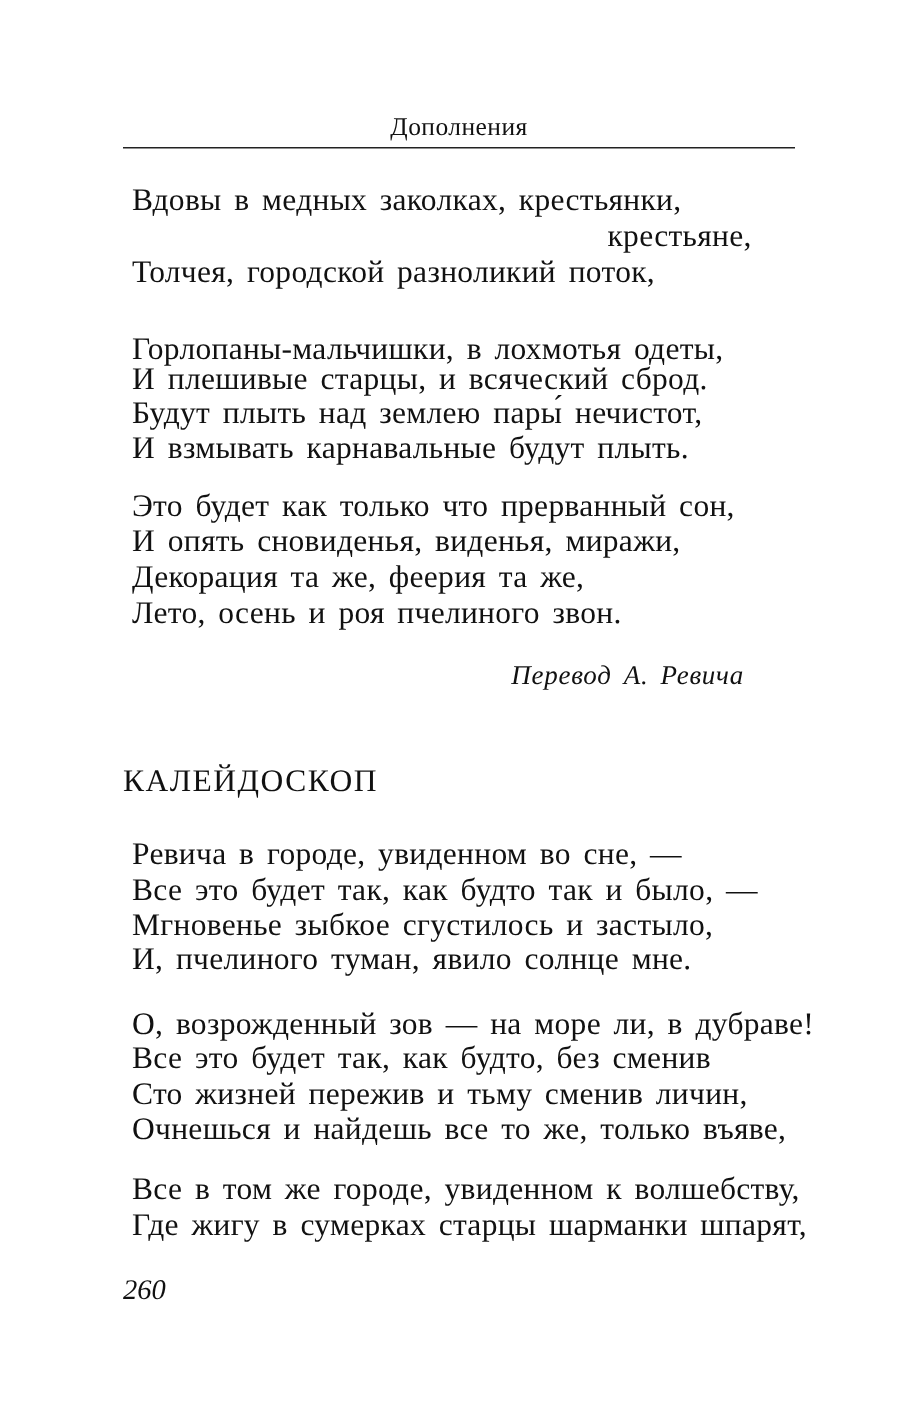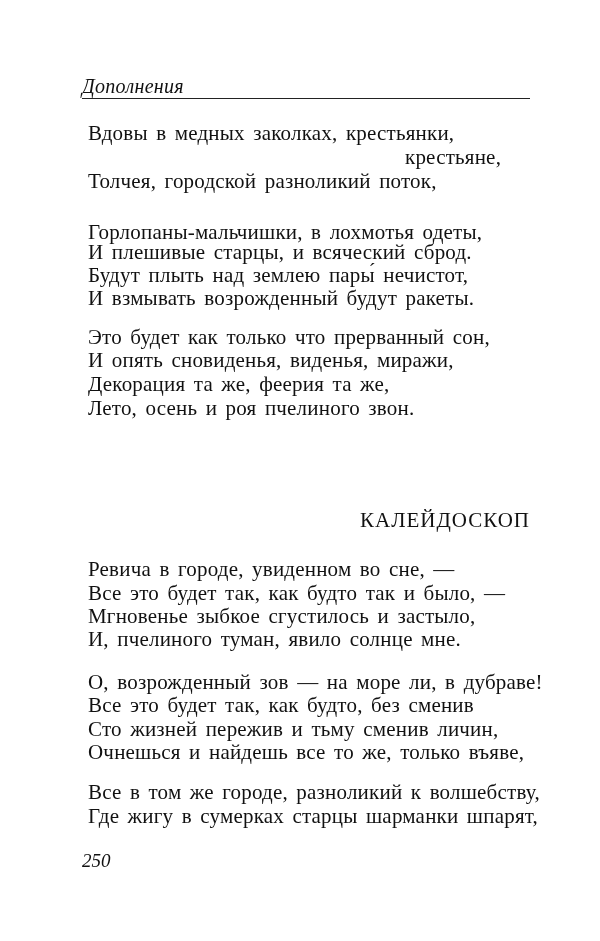--- a/index.html
+++ b/index.html
@@ -18,23 +18,22 @@
     .page {
       position: absolute;
       left: 0; top: 0;
       width: 600px; height: 941px;
     }
     .running-head {
       position: absolute;
       left: 82px;
       width: 448px;
       top: 75px;
-      text-align: left;
-      font-style: italic;
-      font-size: 20px;
+      text-align: center;
+      font-size: 17px;
       letter-spacing: 0.3px;
     }
     .rule {
       position: absolute;
       left: 82px;
       width: 448px;
       top: 98px;
       height: 0;
       border-top: 1.4px solid #222222;
     }
@@ -57,21 +56,21 @@
       font-style: italic;
       font-size: 18px;
       letter-spacing: 0.5px;
       word-spacing: 3px;
     }
     .poem-title {
       position: absolute;
       left: 82px;
       width: 448px;
       top: 508px;
-      text-align: right;
+      text-align: left;
       font-size: 21px;
       letter-spacing: 1px;
     }
     .page-number {
       position: absolute;
       left: 82px;
       top: 850px;
       font-style: italic;
       font-size: 19px;
     }
@@ -87,47 +86,48 @@
   <div>
     <div class="line" style="top:121px">Вдовы в медных заколках, крестьянки,</div>
     <div class="line indent-right" style="top:145px">крестьяне,</div>
     <div class="line" style="top:169px">Толчея, городской разноликий поток,</div>
   </div>
 
   <div>
     <div class="line" style="top:220px">Горлопаны-мальчишки, в лохмотья одеты,</div>
     <div class="line" style="top:240px">И плешивые старцы, и всяческий сброд.</div>
     <div class="line" style="top:263px">Будут плыть над землею пары́ нечистот,</div>
-    <div class="line" style="top:286px">И взмывать возрожденный будут ракеты.</div>
+    <div class="line" style="top:286px">И взмывать карнавальные будут плыть.</div>
   </div>
 
   <div>
     <div class="line" style="top:325px">Это будет как только что прерванный сон,</div>
     <div class="line" style="top:348px">И опять сновиденья, виденья, миражи,</div>
     <div class="line" style="top:372px">Декорация та же, феерия та же,</div>
     <div class="line" style="top:396px">Лето, осень и роя пчелиного звон.</div>
   </div>
 
+  <div class="translator">Перевод А. Ревича</div>
 
   <div class="poem-title">КАЛЕЙДОСКОП</div>
 
   <div>
     <div class="line" style="top:557px">Ревича в городе, увиденном во сне, —</div>
     <div class="line" style="top:581px">Все это будет так, как будто так и было, —</div>
     <div class="line" style="top:604px">Мгновенье зыбкое сгустилось и застыло,</div>
     <div class="line" style="top:627px">И, пчелиного туман, явило солнце мне.</div>
   </div>
 
   <div>
     <div class="line" style="top:670px">О, возрожденный зов — на море ли, в дубраве!</div>
     <div class="line" style="top:693px">Все это будет так, как будто, без сменив</div>
     <div class="line" style="top:717px">Сто жизней пережив и тьму сменив личин,</div>
     <div class="line" style="top:740px">Очнешься и найдешь все то же, только въяве,</div>
   </div>
 
   <div>
-    <div class="line" style="top:780px">Все в том же городе, разноликий к волшебству,</div>
+    <div class="line" style="top:780px">Все в том же городе, увиденном к волшебству,</div>
     <div class="line" style="top:804px">Где жигу в сумерках старцы шарманки шпарят,</div>
   </div>
 
-  <div class="page-number">250</div>
+  <div class="page-number">260</div>
 
 </div>
 
 </body></html>

